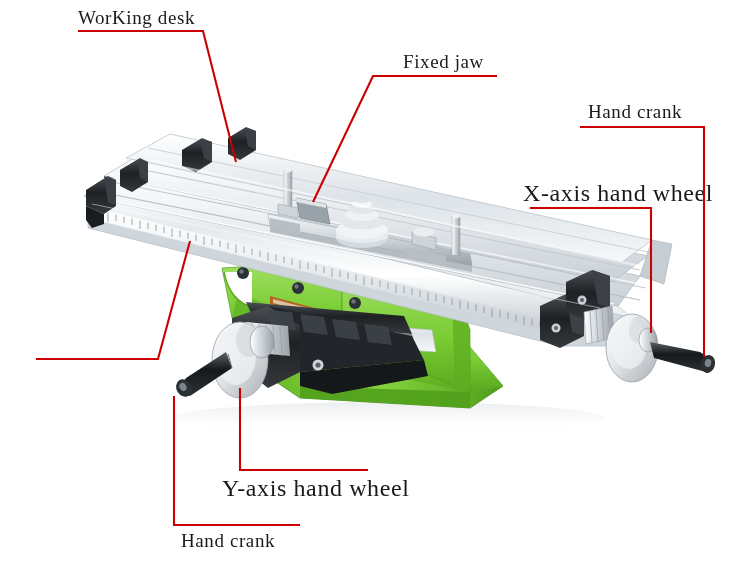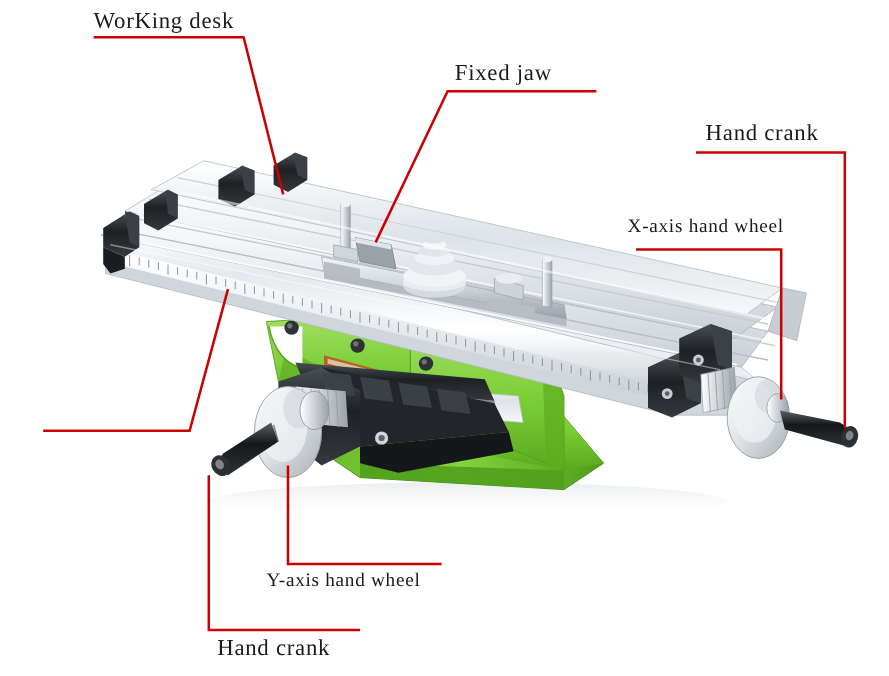--- a/index.html
+++ b/index.html
@@ -31,21 +31,21 @@
 
   .lbl {
     position: absolute;
     white-space: nowrap;
     color: #1a1a1a;
     font-family: "Liberation Serif", "DejaVu Serif", serif;
     font-size: 19px;
     letter-spacing: 0.6px;
     line-height: 1;
   }
-  .lbl.sm { font-size: 16px; }
+  .lbl.sm { font-size: 24px; }
 </style>
 </head>
 <body>
 
 <div id="stage">
 
   <svg id="photo-layer" viewBox="0 0 741 563" xmlns="http://www.w3.org/2000/svg">
     <defs>
       <linearGradient id="alTop" x1="0" y1="0" x2="0" y2="1">
         <stop offset="0%" stop-color="#ffffff"></stop>
@@ -380,21 +380,21 @@
       <path d="M580,127 H704 V357"></path>
       <path d="M530,208 H651 V333"></path>
       <path d="M36,359 H158 L190,241"></path>
       <path d="M240,388 V470 H368"></path>
       <path d="M174,396 V525 H300"></path>
     </g>
   </svg>
 
   <div class="lbl" style="left:78px; top:8px;">WorKing desk</div>
 
-  <div class="lbl" style="left:379px; top:52px;">Fixed jaw</div>
+  <div class="lbl" style="left:403px; top:52px;">Fixed jaw</div>
 
   <div class="lbl" style="left:588px; top:102px;">Hand crank</div>
 
   <div class="lbl sm" style="left:523px; top:181px;">X-axis hand wheel</div>
 
 
   <div class="lbl sm" style="left:222px; top:476px;text-align:center;">Y-axis hand wheel</div>
 
   <div class="lbl" style="left:181px; top:531px;">Hand crank</div>
 

